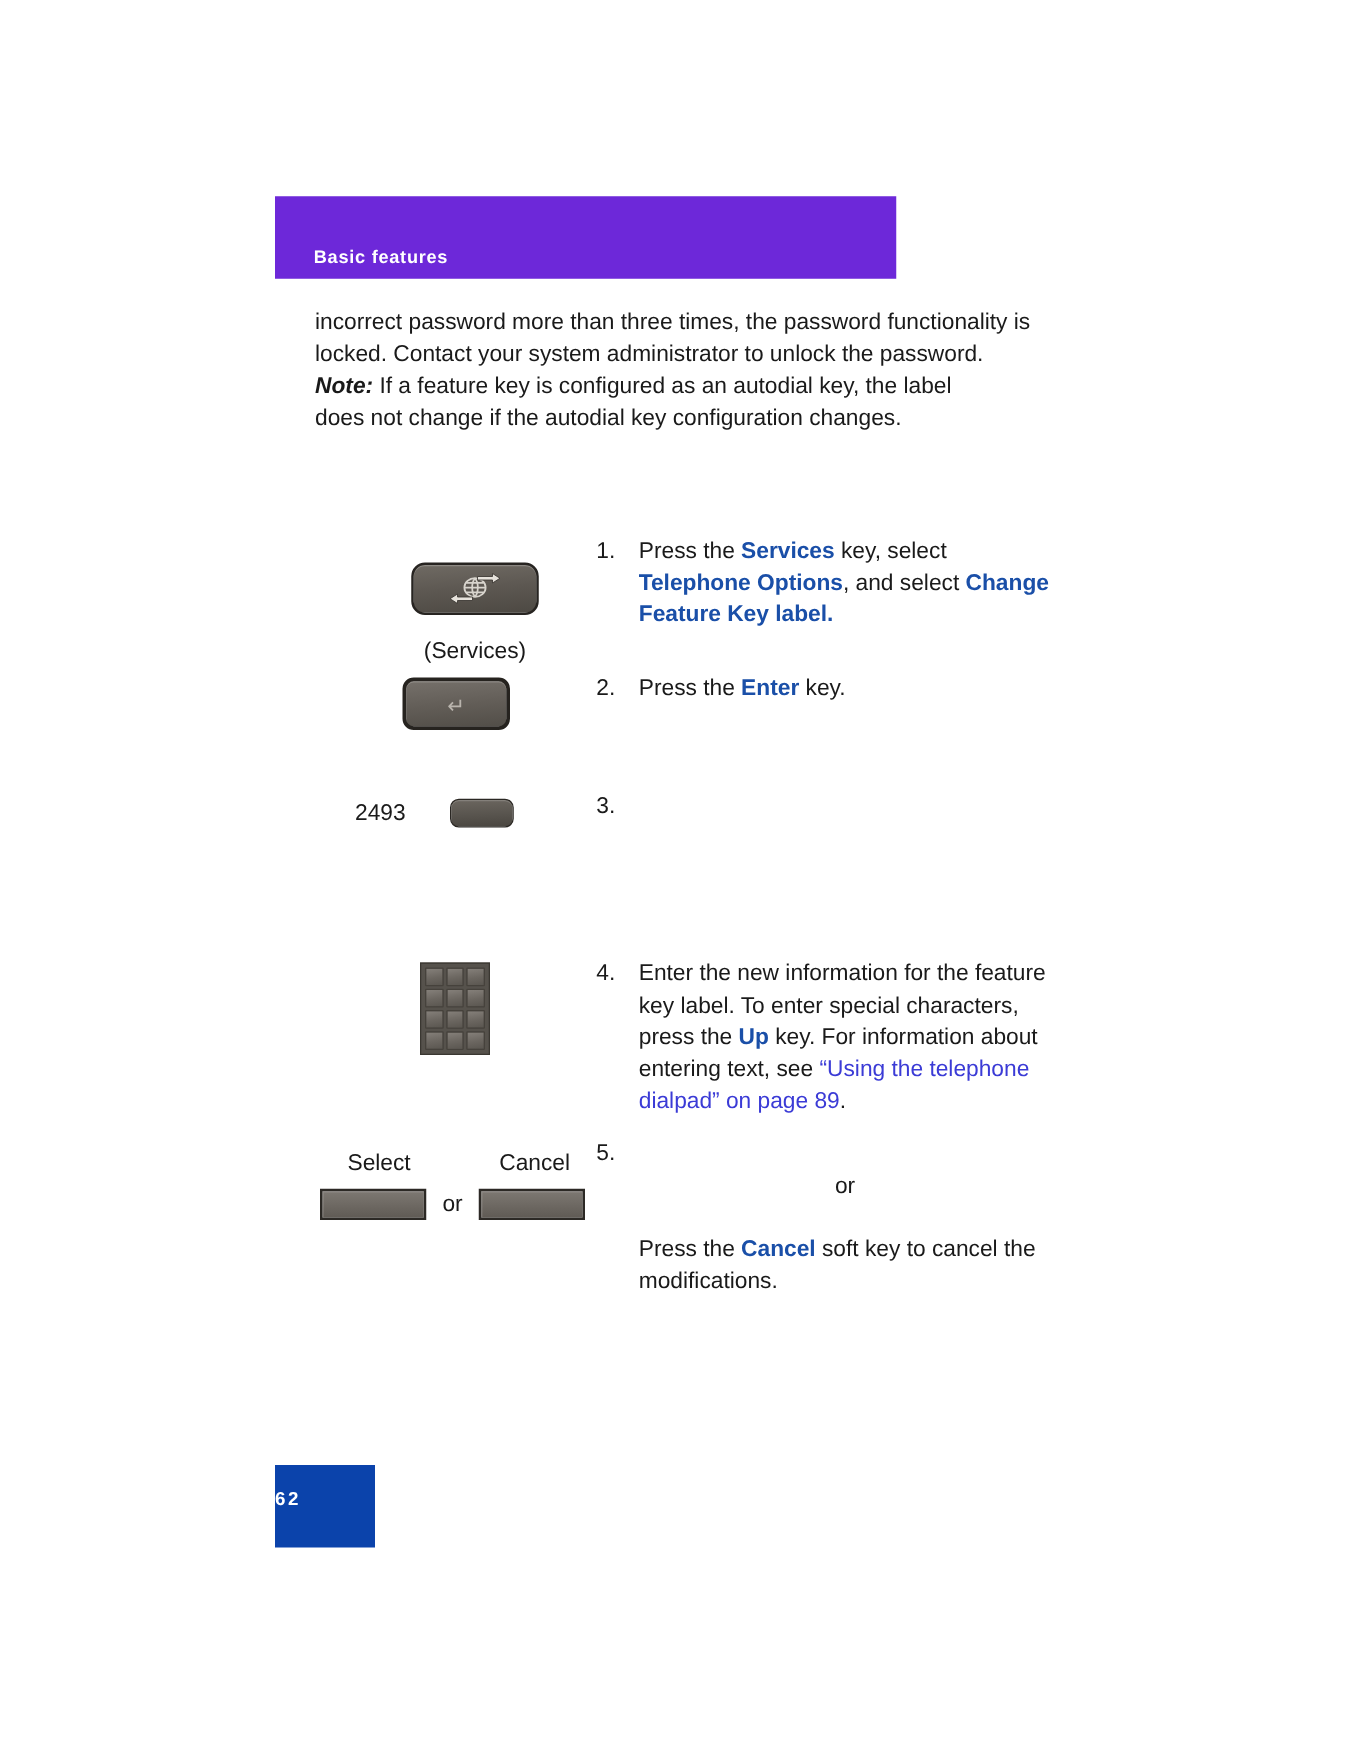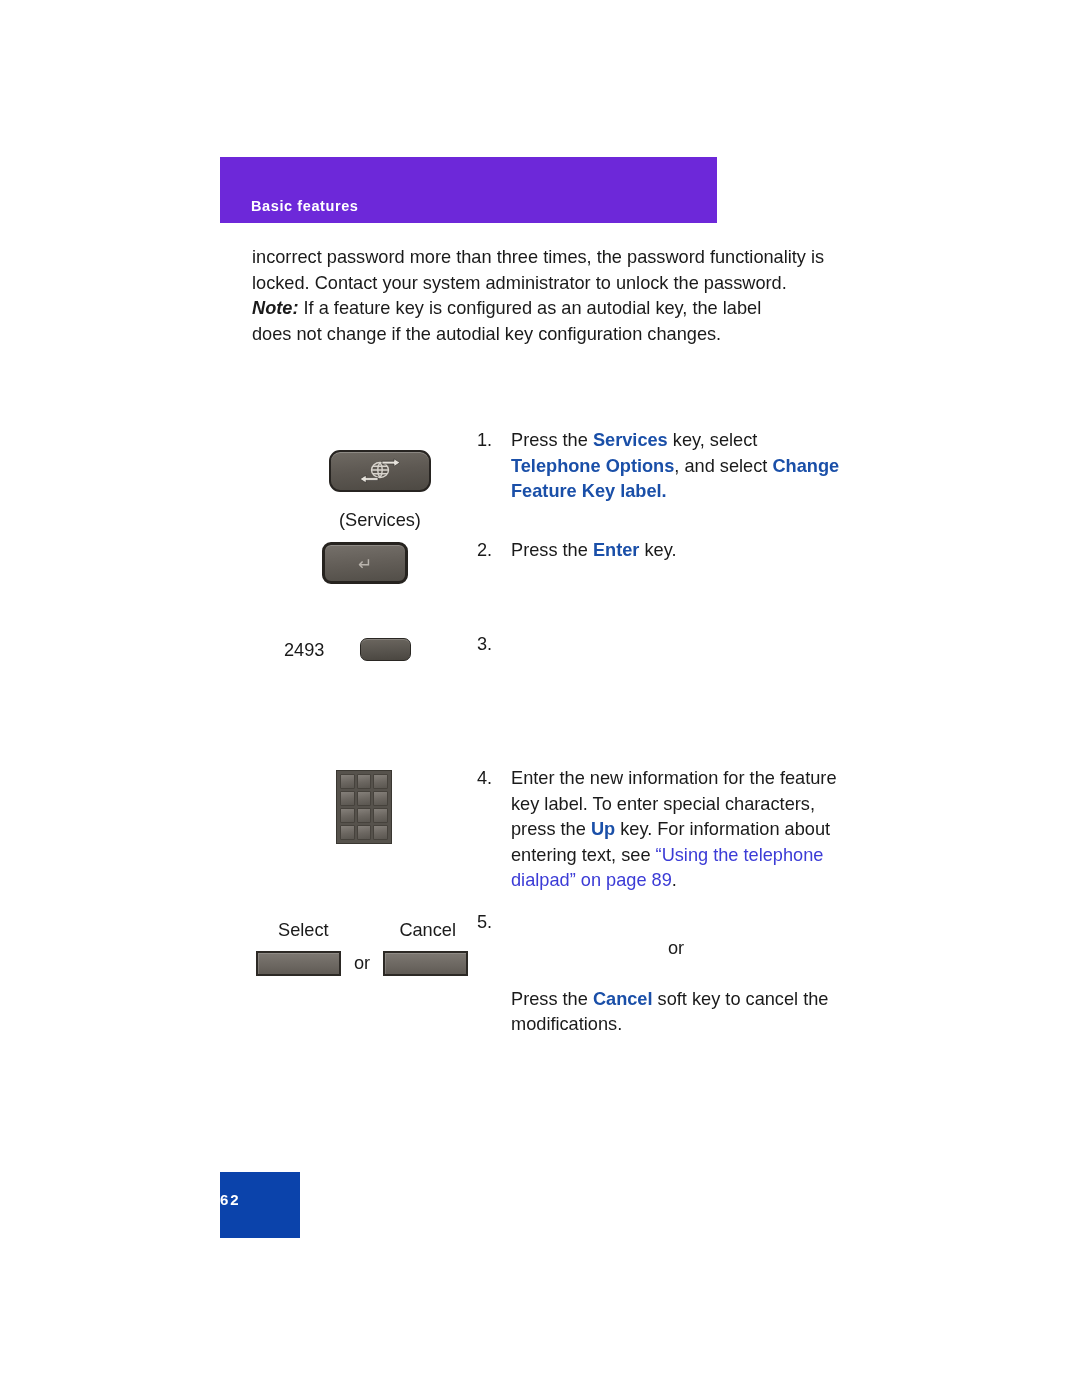--- a/index.html
+++ b/index.html
@@ -193,20 +193,21 @@
   .art-services { position: absolute; left: 76px; top: 2px; width: 104px; margin-top: 20px; }
   .art-services .key-caption { margin-top: 16px; }
 
   .art-enter { position: absolute; left: 70px; top: 4px; }
 
   .art-feature {
     position: absolute;
     left: 32px;
     top: 6px;
     display: flex;
+    align-items: center;
     gap: 36px;
   }
   .feature-number {
     font-size: 18.2px;
     line-height: 25.5px;
     color: #1a1a1a;
   }
 
   .art-dialpad { position: absolute; left: 84px; top: 4px; }
 

